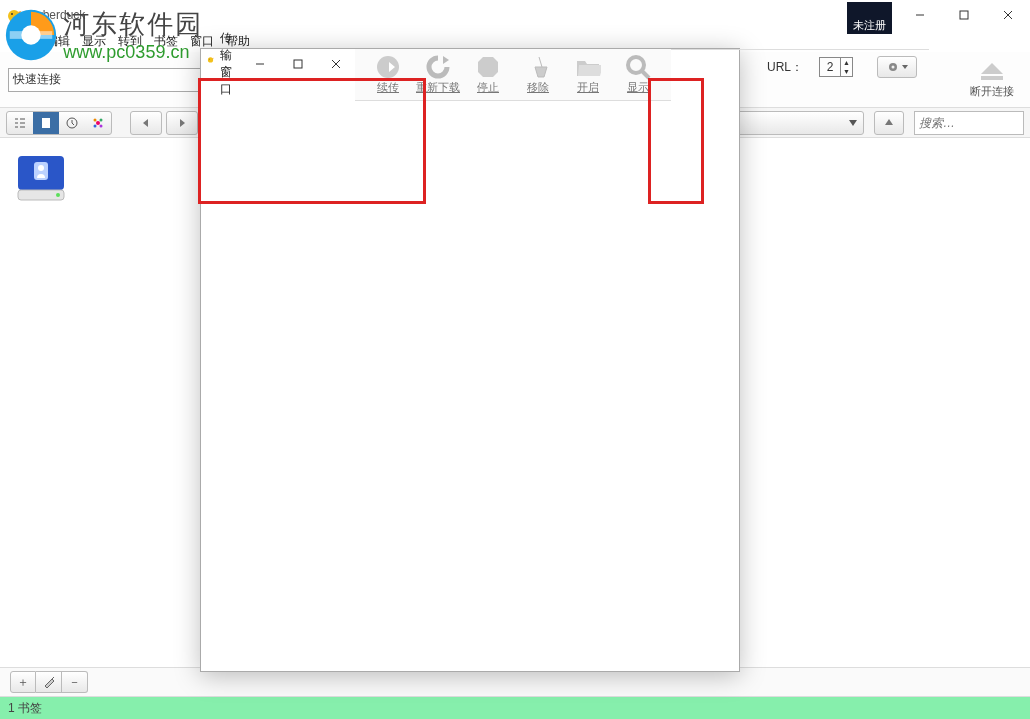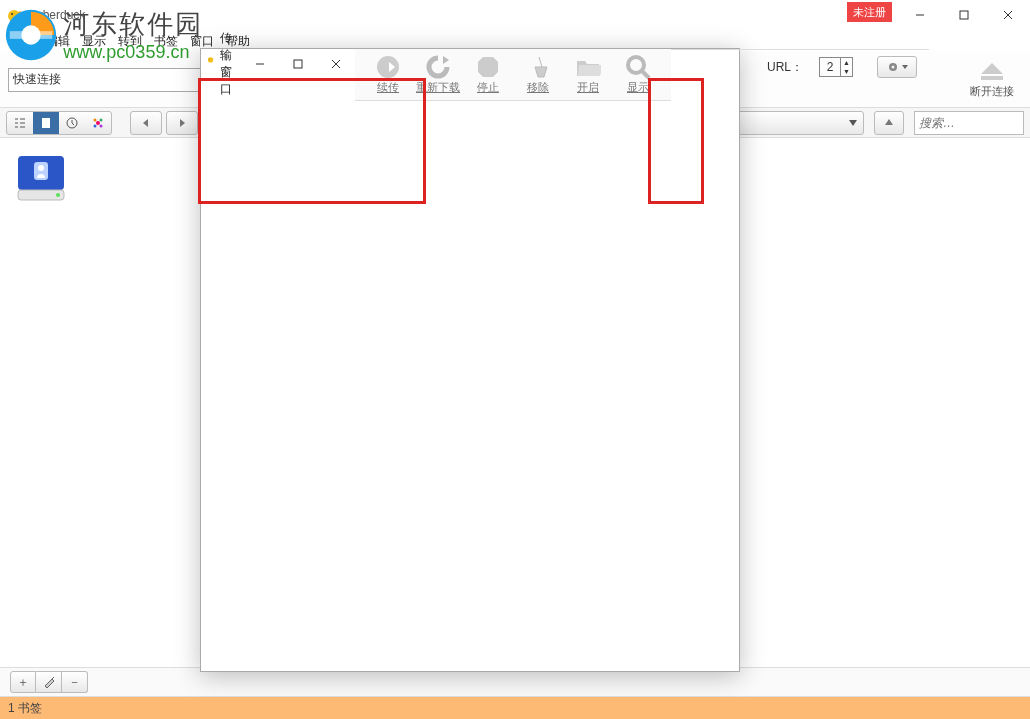--- a/index.html
+++ b/index.html
@@ -8,21 +8,21 @@
   .watermark { position: absolute; top: 6px; left: 2px; z-index: 50; pointer-events: none; }
   .watermark .logo { width: 58px; height: 58px; display: inline-block; vertical-align: middle; }
   .watermark .wm-text { display: inline-block; vertical-align: middle; }
   .watermark .wm-top { font-size: 26px; font-weight: normal; color: #444; letter-spacing: 2px; }
   .watermark .wm-url { font-size: 18px; font-weight: normal; color: #2e9c2e; }
   
   .titlebar { height: 30px; display: flex; align-items: center; border-bottom: none; background: #fff; position: relative; }
   .titlebar .app-icon { width: 16px; height: 16px; margin: 0 6px; }
   .titlebar .title { color: #555; font-size: 12px; }
   .titlebar .controls { position: absolute; right: 0; top: 0; display: flex; }
-  .badge-unreg { background: #ef4444; color: #fff; padding: 3px 6px; font-size: 11px; margin-right: 6px; margin-top: 2px; height: 20px; line-height: 14px; }
+  .badge-unreg { background: #0f172a; color: #fff; padding: 16px 6px; font-size: 11px; margin-right: 6px; margin-top: 2px; height: 20px; line-height: 14px; }
   .win-btn { width: 44px; height: 30px; display: flex; align-items: center; justify-content: center; color: #444; }
   
   .menubar { height: 22px; display: flex; align-items: center; gap: 12px; padding-left: 10px; color: #222; }
   .menubar .menu-item { font-size: 12px; }
   
   .main-toolbar { height: 56px; display: flex; align-items: center; border-bottom: 1px solid #ddd; background: #fdfdfd; padding: 0 8px; gap: 6px; }
   .tb-button { display: flex; flex-direction: column; align-items: center; justify-content: center; width: 60px; height: 52px; }
   .tb-button .lbl { font-size: 11px; color: #555; margin-top: 2px; }
   .tb-quick { flex: 0 0 350px; height: 24px; border: 1px solid #aaa; padding: 0 4px; font-size: 12px; display: flex; align-items: center; background: #fff; }
   .tb-spacer { flex: 1; }
@@ -40,21 +40,21 @@
   .content { position: absolute; top: 140px; left: 0; right: 0; bottom: 22px; background: #fff; overflow: hidden; }
   .bookmark-item { display: flex; align-items: flex-start; padding: 8px 12px; gap: 14px; }
   .bk-icon { width: 58px; height: 58px; }
   .bk-text { font-size: 12px; line-height: 16px; color: #222; }
   .bk-text .bk-title { font-weight: bold; }
   
   .bottom-bar { position: absolute; bottom: 22px; left: 0; right: 0; height: 30px; border-top: 1px solid #ddd; border-bottom: 1px solid #ddd; display: flex; align-items: center; padding: 0 10px; gap: 0; background: #fafafa; }
   .btn-small { width: 26px; height: 22px; border: 1px solid #bbb; background: linear-gradient(#fff,#e8e8e8); display: flex; align-items: center; justify-content: center; color: #555; }
   .btn-small + .btn-small { border-left: none; }
   
-  .statusbar { position: absolute; bottom: 0; left: 0; right: 0; height: 22px; display: flex; align-items: center; padding: 0 8px; color: #444; background: #fdba74; font-size: 12px; }
+  .statusbar { position: absolute; bottom: 0; left: 0; right: 0; height: 22px; display: flex; align-items: center; padding: 0 8px; color: #444; background: #86efac; font-size: 12px; }
   
   .transfer-window { position: absolute; top: 48px; left: 200px; width: 540px; height: 624px; background: #fff; border: 1px solid #aaa; box-shadow: 0 4px 24px rgba(0,0,0,0.25); z-index: 200; display: flex; flex-direction: row; }
   .tw-title { height: 30px; display: flex; align-items: center; }
   .tw-title .app-icon { width: 16px; height: 16px; margin: 0 6px; }
   .tw-title .title { font-size: 12px; color: #222; }
   .tw-title .controls { margin-left: auto; display: flex; }
   .tw-title .win-btn { width: 38px; height: 28px; }
   .tw-toolbar { height: 52px; display: flex; align-items: center; padding: 0 8px; border-bottom: 1px solid #ddd; background: #fafafa; }
   .tw-btn { display: flex; flex-direction: column; align-items: center; justify-content: center; width: 50px; height: 50px; color: #888; }
   .tw-btn .ic { width: 26px; height: 26px; display: flex; align-items: center; justify-content: center; }

